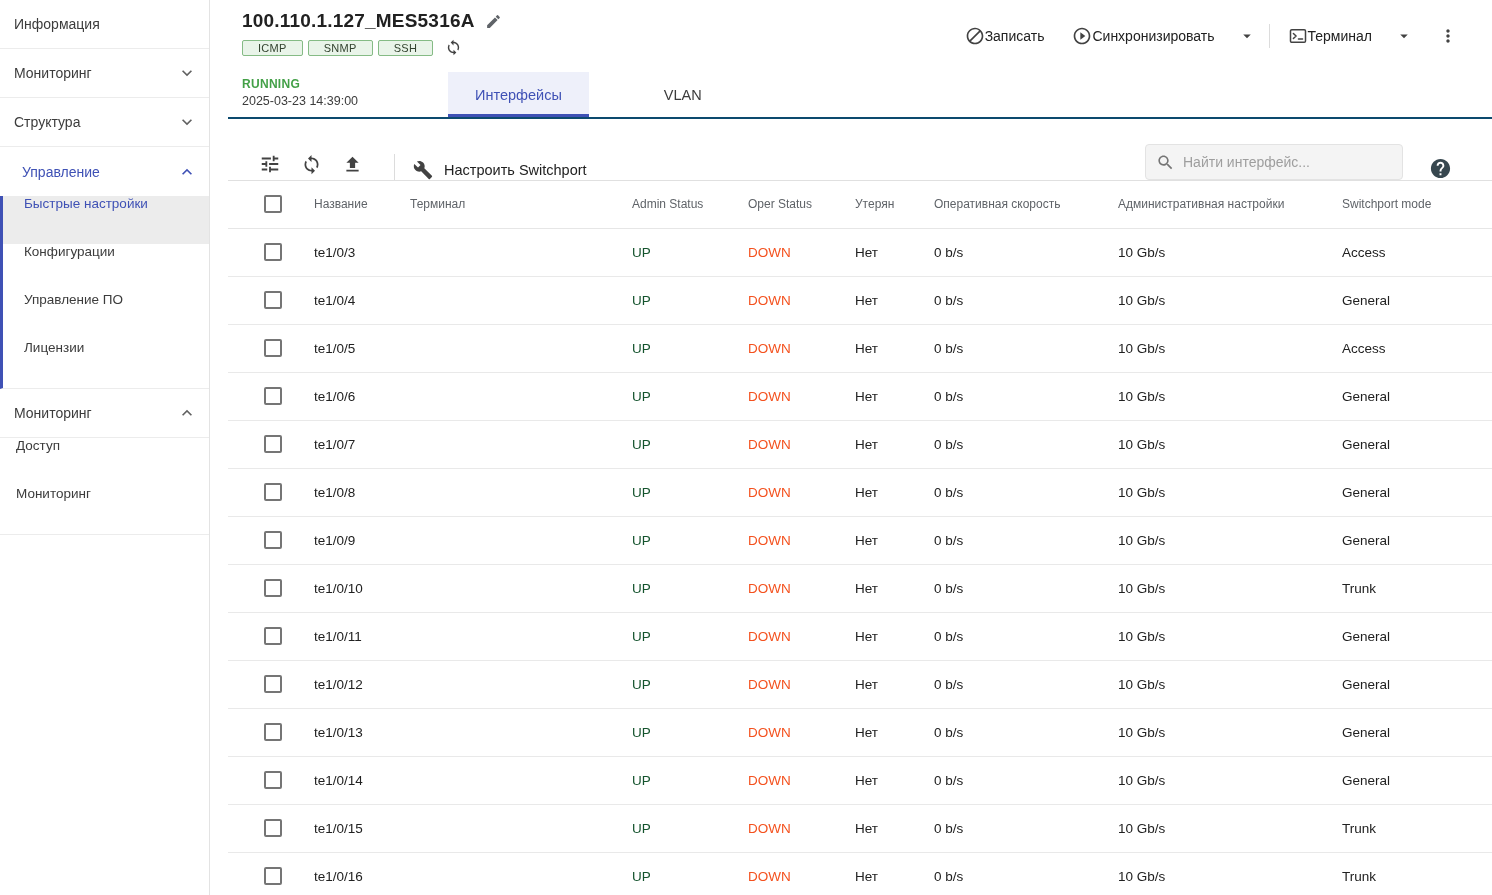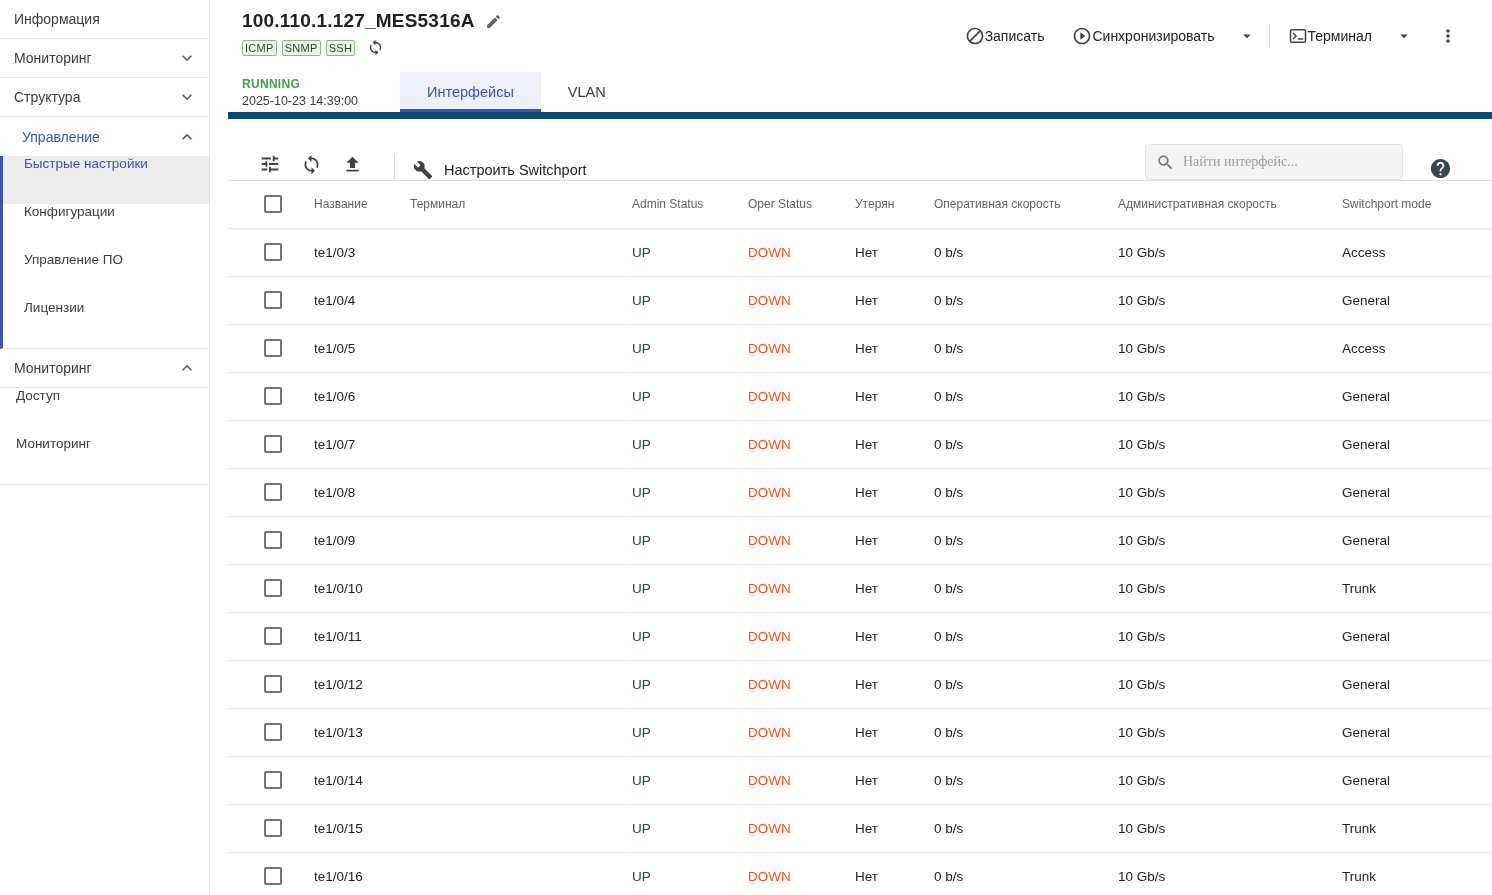--- a/index.html
+++ b/index.html
@@ -2,21 +2,21 @@
 <html><head>
 <meta charset="utf-8">
 <style>
   *{box-sizing:border-box;margin:0;padding:0;}
   html,body{width:1492px;height:895px;overflow:hidden;background:#fff;
     font-family:"Liberation Sans",sans-serif;color:#212121;}
   .app{display:flex;width:100%;height:100%;}
 
   
   .sidebar{width:210px;min-width:210px;border-right:1px solid #e3e3e3;background:#fff;}
-  .nav-item{height:39px;display:flex;align-items:center;justify-content:space-between;
+  .nav-item{height:49px;display:flex;align-items:center;justify-content:space-between;
     padding:0 12px 0 14px;font-size:14px;color:#3c3c3c;cursor:pointer;border-bottom:1px solid #ececec;}
   .nav-item .chev{display:flex;color:#616161;}
   .nav-item.active{color:#3f51b5;border-bottom:none;padding-left:22px;}
   .nav-item.active .chev{color:#3f51b5;}
   .subnav{border-bottom:1px solid #ececec;}
   .subnav.accent{border-left:3px solid #3f51b5;}
   .sub-item{height:48px;display:flex;align-items:flex-start;padding:0 12px 0 16px;
     font-size:13.5px;color:#3c3c3c;cursor:pointer;}
   .subnav.accent .sub-item{padding-left:21px;}
   .sub-item.selected{background:#ececec;color:#3f51b5;}
@@ -24,49 +24,49 @@
   
   .main{flex:1;display:flex;flex-direction:column;padding-left:18px;min-width:0;}
 
   .topbar{display:flex;justify-content:space-between;align-items:flex-start;
     padding:10px 30px 0 14px;height:72px;}
   .title-row{display:flex;align-items:center;gap:10px;}
   .title{font-size:19px;font-weight:600;letter-spacing:.2px;}
   .icon-btn{display:flex;align-items:center;color:#5f6368;cursor:pointer;background:none;border:none;}
   .badge-row{display:flex;align-items:center;gap:5px;margin-top:7px;}
   .badge{font-size:11px;font-weight:500;color:#33432f;background:#e9f4e9;
-    border:1px solid #85bb85;padding:1px 2px;border-radius:2px;letter-spacing:.3px;}
+    border:1px solid #85bb85;padding:1px 15px;border-radius:2px;letter-spacing:.3px;}
   .badge-row .icon-btn{margin-left:7px;color:#424242;}
   .actions{display:flex;align-items:center;gap:8px;padding-top:10px;}
   .action-btn{display:flex;align-items:center;font-size:14px;color:#212121;
     cursor:pointer;background:none;border:none;font-family:inherit;padding:6px 10px;}
   .action-btn svg{color:#424242;}
   .v-sep{width:1px;height:24px;background:#dcdcdc;}
   .caret-btn{padding:6px 5px;cursor:pointer;color:#424242;display:flex;background:none;border:none;}
   .kebab-btn{padding:6px 4px;margin-left:8px;cursor:pointer;color:#424242;display:flex;background:none;border:none;}
 
   
-  .tabbar{display:flex;align-items:stretch;border-bottom:7px solid #0c4a6e;height:47px;}
+  .tabbar{display:flex;align-items:stretch;border-bottom:2px solid #0c4a6e;height:47px;gap:48px;}
   .status-block{width:172px;min-width:172px;padding:5px 0 0 14px;}
   .state{font-size:12px;font-weight:700;color:#43a047;letter-spacing:.3px;}
   .timestamp{font-size:12.5px;color:#3c3c3c;margin-top:3px;}
   .tab{display:flex;align-items:center;padding:0 27px;font-size:14.5px;color:#3c3c3c;cursor:pointer;}
   .tab.active{color:#3f51b5;background:#eef0fa;box-shadow:inset 0 -3px 0 #3f51b5;font-weight:500;}
 
   
   .toolbar{display:flex;align-items:flex-end;height:62px;border-bottom:1px solid #e0e0e0;
     padding:0 40px 0 26px;}
   .tool-icon{color:#424242;cursor:pointer;padding:5px;margin-right:10px;display:flex;background:none;border:none;}
   .toolbar .v-sep{margin:0 18px 0 16px;height:26px;}
   .tool-label-btn{display:flex;align-items:center;gap:11px;font-size:14.5px;font-weight:500;
     color:#212121;cursor:pointer;background:none;border:none;font-family:inherit;}
   .tool-label-btn svg{color:#424242;}
   .spacer{flex:1;}
   .search-box{width:258px;height:36px;background:#f4f4f4;border:1px solid #e3e3e3;border-radius:4px;
-    display:flex;align-items:center;padding:0 10px;gap:8px;font-family:Liberation Serif, serif;}
+    display:flex;align-items:center;padding:0 10px;gap:8px;}
   .search-box svg{color:#757575;flex:none;}
   .search-box input{border:none;outline:none;background:transparent;font-size:14px;
     font-family:inherit;color:#212121;width:100%;}
   .search-box input::placeholder{color:#9e9e9e;}
   .help-btn{margin-left:26px;color:#37474f;cursor:pointer;display:flex;background:none;border:none;}
 
   
   .table-area{flex:1;overflow:hidden;}
   table{width:100%;border-collapse:collapse;table-layout:fixed;}
   thead th{font-size:12px;font-weight:400;color:#5f6368;text-align:left;height:47px;
@@ -224,21 +224,21 @@
                 <path d="M12 8c1.1 0 2-.9 2-2s-.9-2-2-2-2 .9-2 2 .9 2 2 2zm0 2c-1.1 0-2 .9-2 2s.9 2 2 2 2-.9 2-2-.9-2-2-2zm0 6c-1.1 0-2 .9-2 2s.9 2 2 2 2-.9 2-2-.9-2-2-2z"></path>
               </svg>
           </span>
         </button>
       </div>
     </div>
 
     <div class="tabbar">
       <div class="status-block">
         <div class="state">RUNNING</div>
-        <div class="timestamp">2025-10-23 14:39:00</div>
+        <div class="timestamp">2025-03-23 14:39:00</div>
       </div>
       <div class="tab active">
         <span>Интерфейсы</span>
       </div>
       <div class="tab">
         <span>VLAN</span>
       </div>
     </div>
 
     <div class="toolbar">
@@ -310,21 +310,21 @@
         </colgroup>
         <thead>
           <tr>
             <th class="cb-cell"><span class="checkbox"></span></th>
             <th>Название</th>
             <th>Терминал</th>
             <th>Admin Status</th>
             <th>Oper Status</th>
             <th>Утерян</th>
             <th>Оперативная скорость</th>
-            <th>Административная скорость</th>
+            <th>Административная настройки</th>
             <th>Switchport mode</th>
           </tr>
         </thead>
         <tbody>
             <tr>
     <td class="cb-cell"><span class="checkbox"></span></td>
     <td>te1/0/3</td>
     <td></td>
     <td class="up">UP</td>
     <td class="down">DOWN</td>

